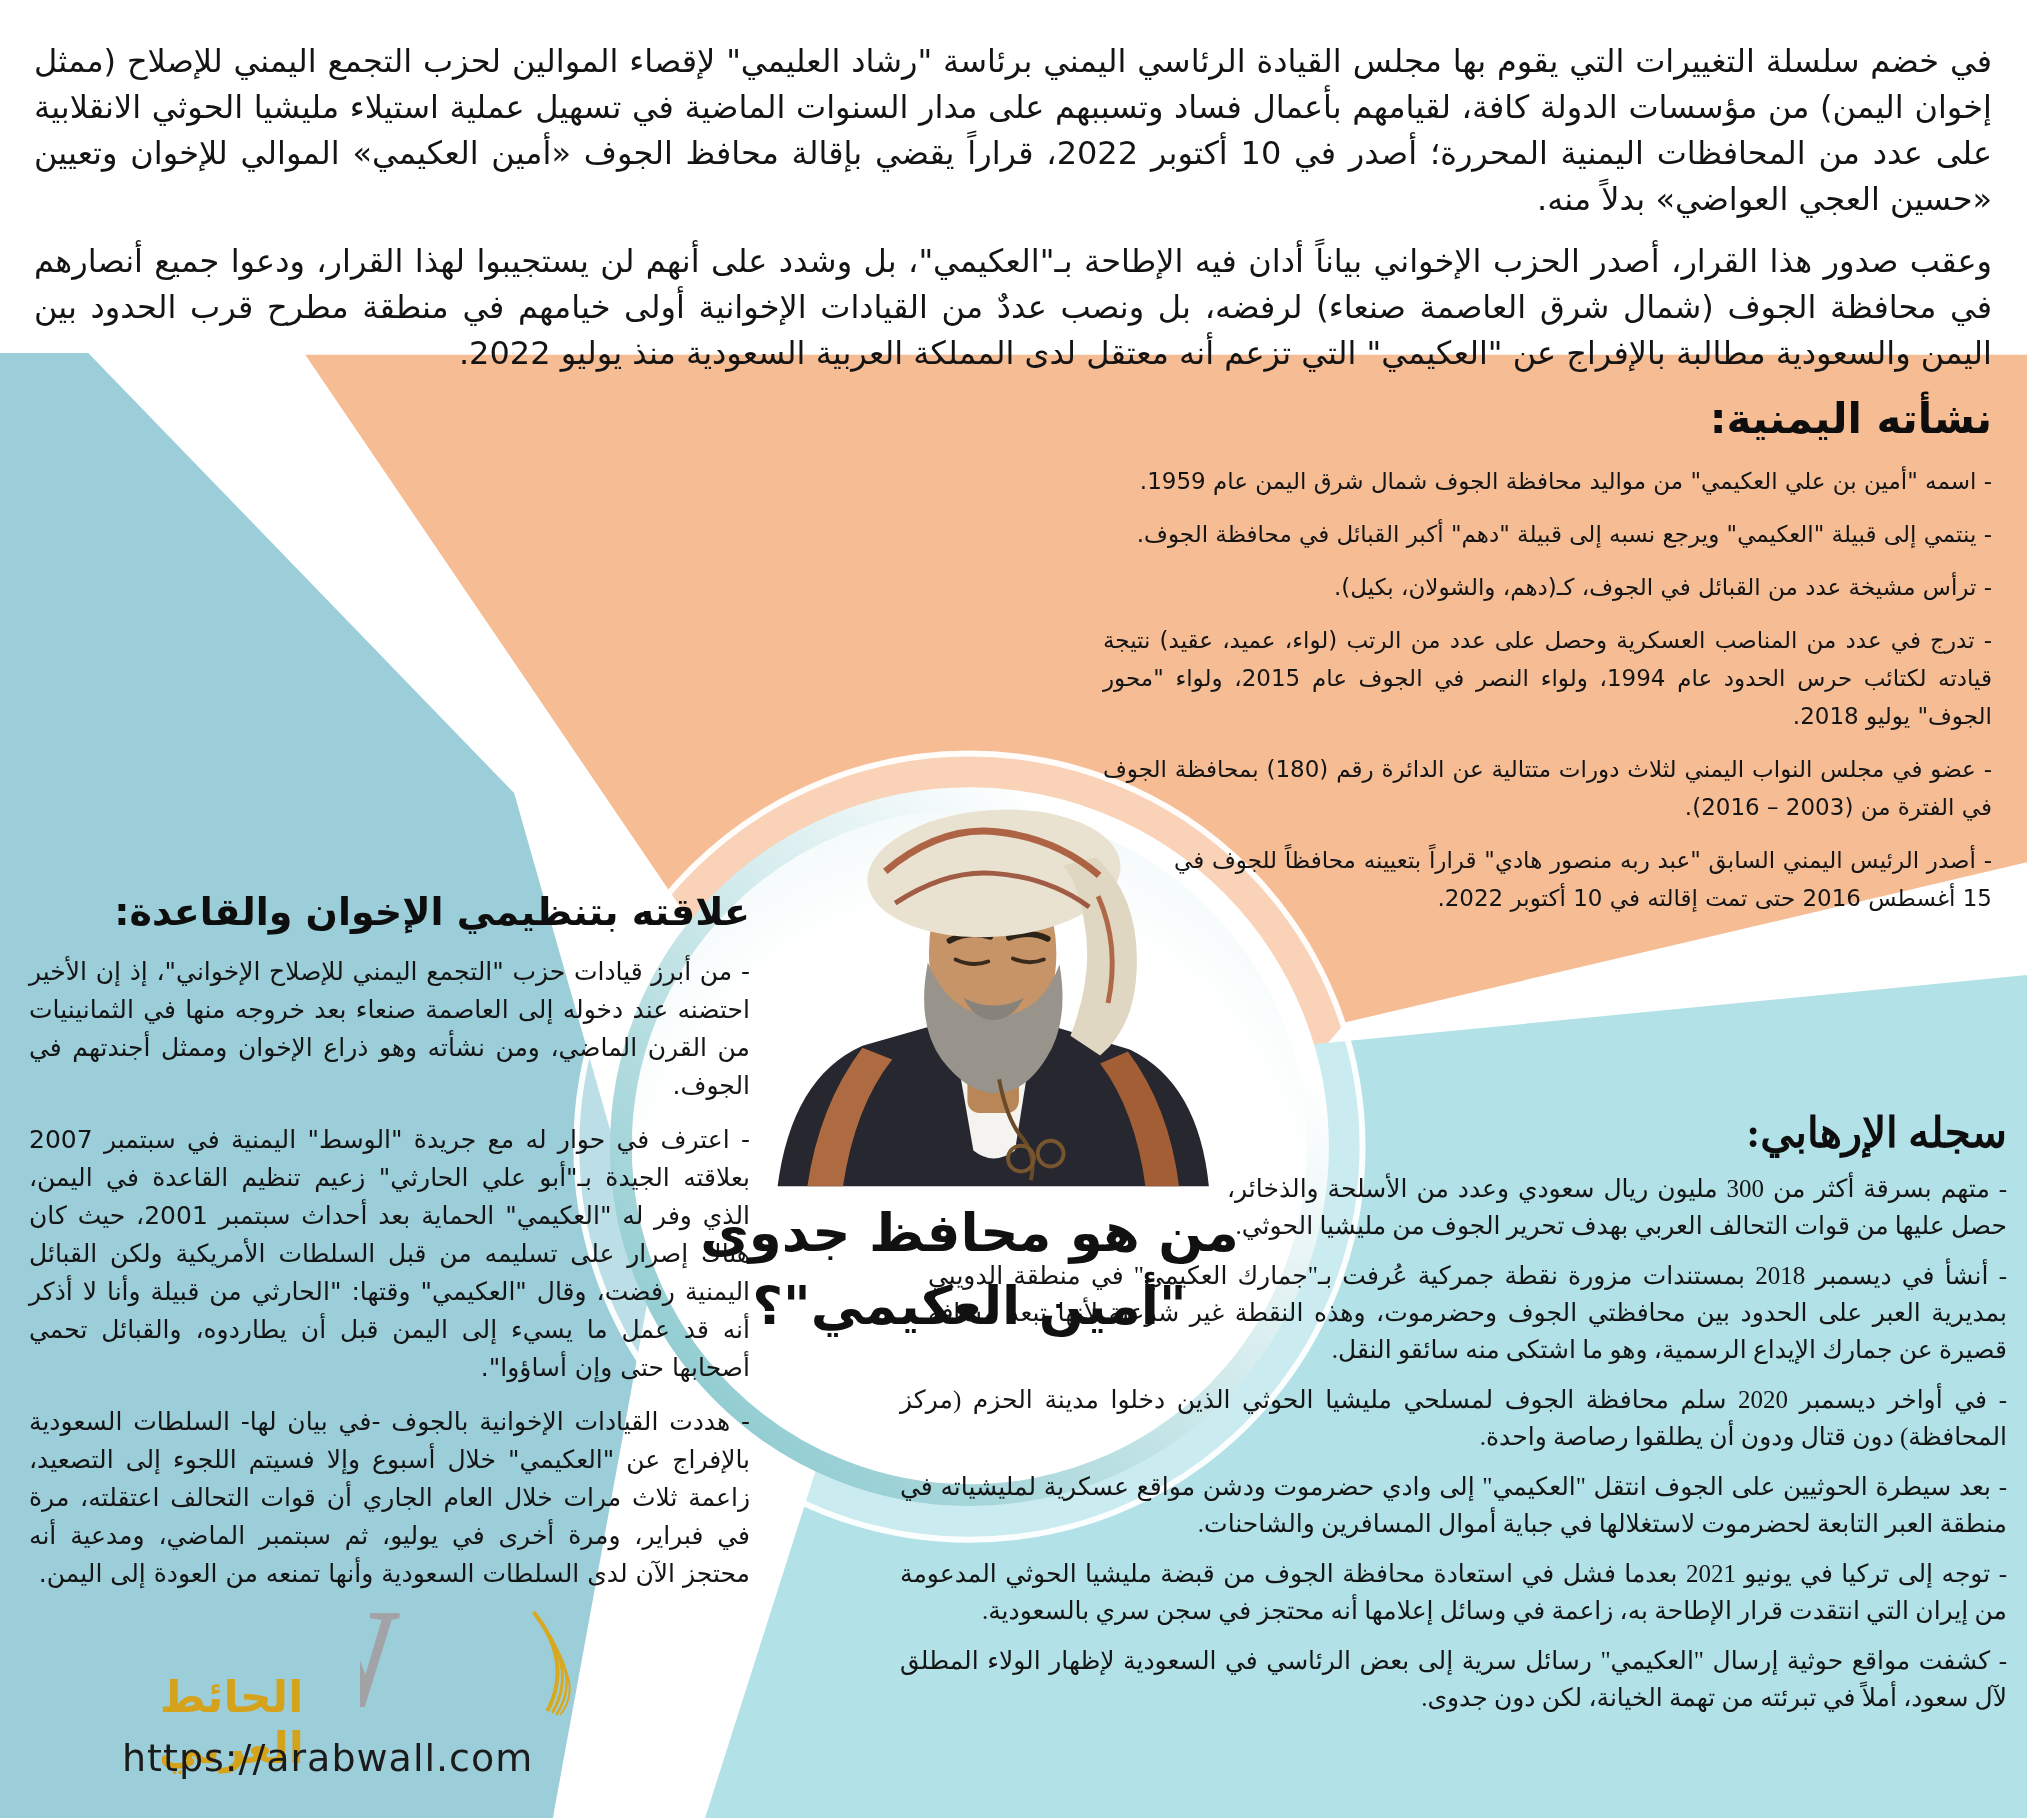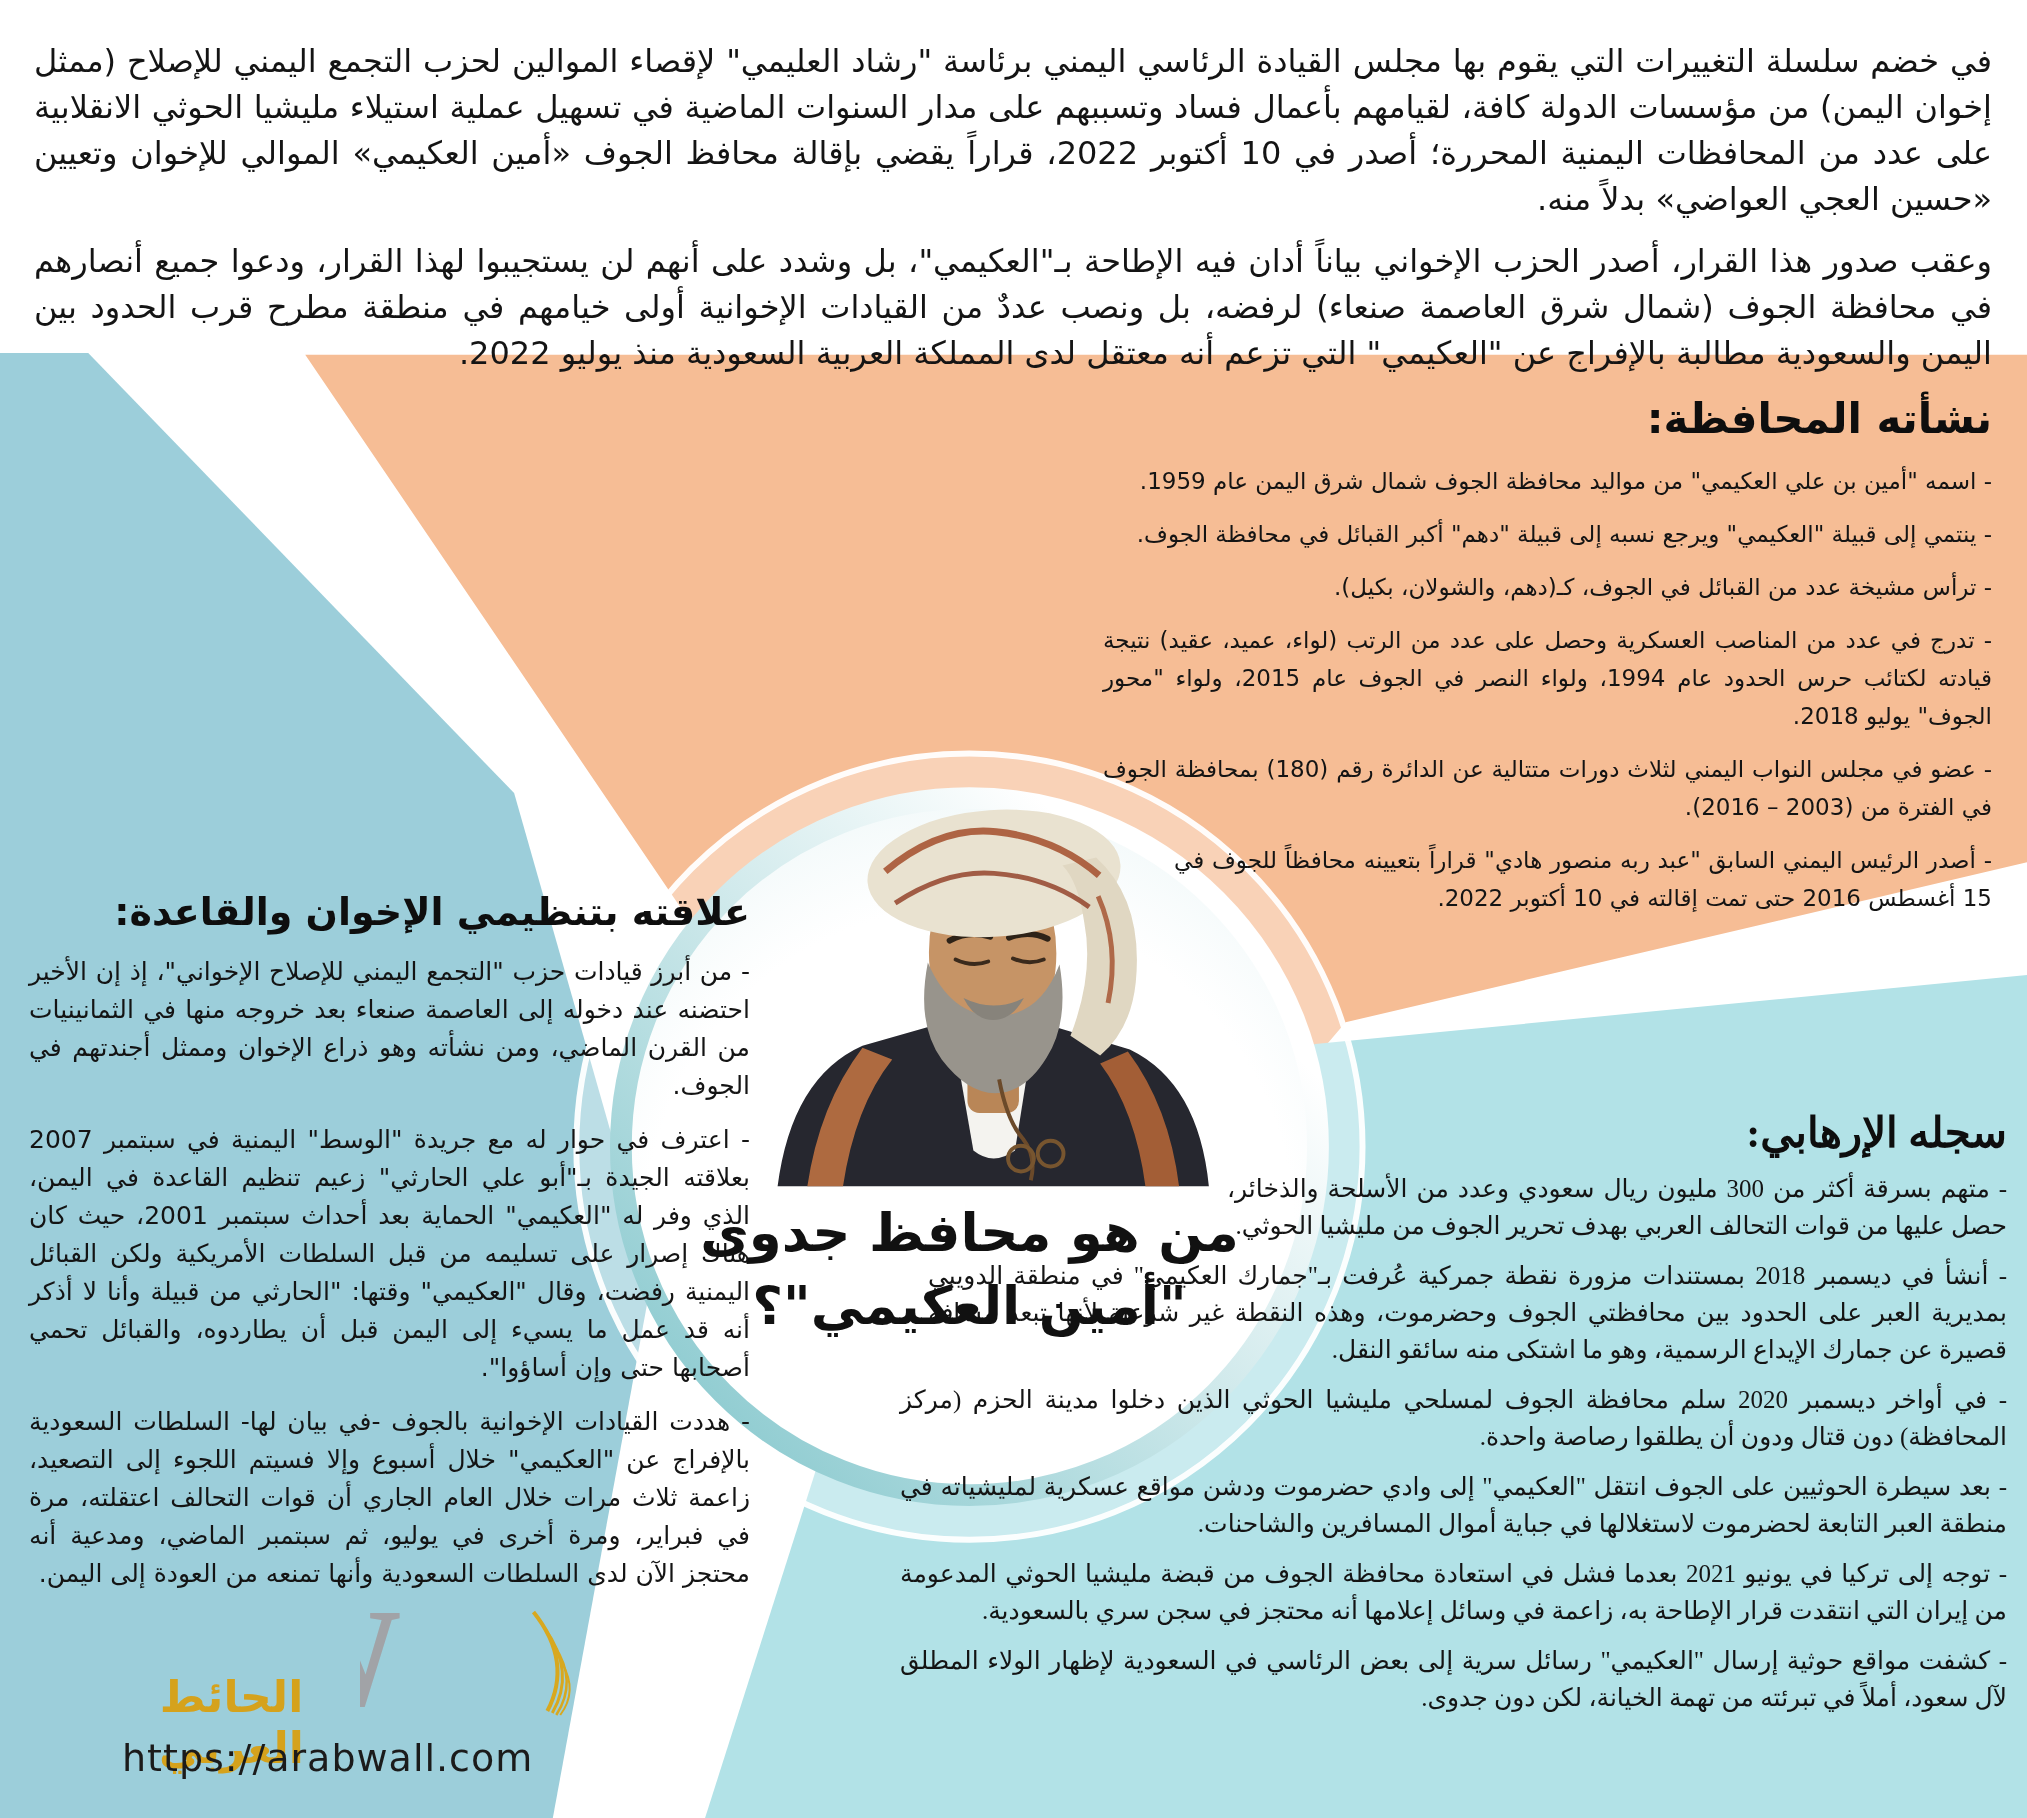--- a/index.html
+++ b/index.html
@@ -105,21 +105,21 @@
       <circle cx="1062" cy="1165" r="13" stroke="#77552F" stroke-width="4" fill="none"></circle>
     </g>
   </svg>
 
   <section id="intro" class="txt">
     <p>في خضم سلسلة التغييرات التي يقوم بها مجلس القيادة الرئاسي اليمني برئاسة "رشاد العليمي" لإقصاء الموالين لحزب التجمع اليمني للإصلاح (ممثل إخوان اليمن) من مؤسسات الدولة كافة، لقيامهم بأعمال فساد وتسببهم على مدار السنوات الماضية في تسهيل عملية استيلاء مليشيا الحوثي الانقلابية على عدد من المحافظات اليمنية المحررة؛ أصدر في 10 أكتوبر 2022، قراراً يقضي بإقالة محافظ الجوف «أمين العكيمي» الموالي للإخوان وتعيين «حسين العجي العواضي» بدلاً منه.</p>
     <p>وعقب صدور هذا القرار، أصدر الحزب الإخواني بياناً أدان فيه الإطاحة بـ"العكيمي"، بل وشدد على أنهم لن يستجيبوا لهذا القرار، ودعوا جميع أنصارهم في محافظة الجوف (شمال شرق العاصمة صنعاء) لرفضه، بل ونصب عددٌ من القيادات الإخوانية أولى خيامهم في منطقة مطرح قرب الحدود بين اليمن والسعودية مطالبة بالإفراج عن "العكيمي" التي تزعم أنه معتقل لدى المملكة العربية السعودية منذ يوليو 2022.</p>
   </section>
 
   <section id="sec-origin" class="txt">
-    <h2 class="sec">نشأته المحافظة:</h2>
+    <h2 class="sec">نشأته اليمنية:</h2>
     <p>- اسمه "أمين بن علي العكيمي" من مواليد محافظة الجوف شمال شرق اليمن عام 1959.</p>
     <p>- ينتمي إلى قبيلة "العكيمي" ويرجع نسبه إلى قبيلة "دهم" أكبر القبائل في محافظة الجوف.</p>
     <p>- ترأس مشيخة عدد من القبائل في الجوف، كـ(دهم، والشولان، بكيل).</p>
     <p>- تدرج في عدد من المناصب العسكرية وحصل على عدد من الرتب (لواء، عميد، عقيد) نتيجة قيادته لكتائب حرس الحدود عام 1994، ولواء النصر في الجوف عام 2015، ولواء "محور الجوف" يوليو 2018.</p>
     <p>- عضو في مجلس النواب اليمني لثلاث دورات متتالية عن الدائرة رقم (180) بمحافظة الجوف في الفترة من (2003 – 2016).</p>
     <p class="b6">- أصدر الرئيس اليمني السابق "عبد ربه منصور هادي" قراراً بتعيينه محافظاً للجوف في 15 أغسطس 2016 حتى تمت إقالته في 10 أكتوبر 2022.</p>
   </section>
 
   <section id="sec-relation" class="txt">
     <h2 class="sec">علاقته بتنظيمي الإخوان والقاعدة:</h2>

